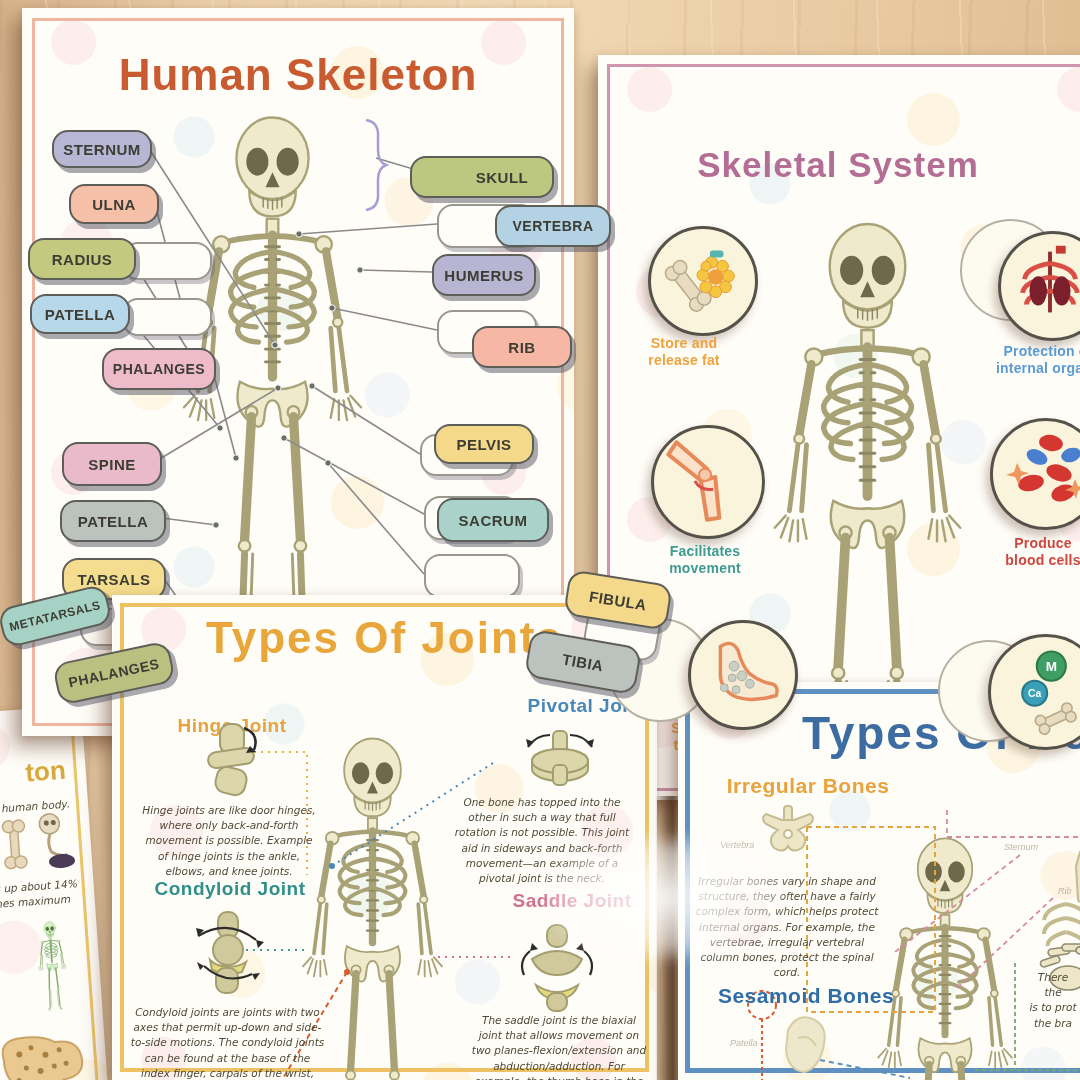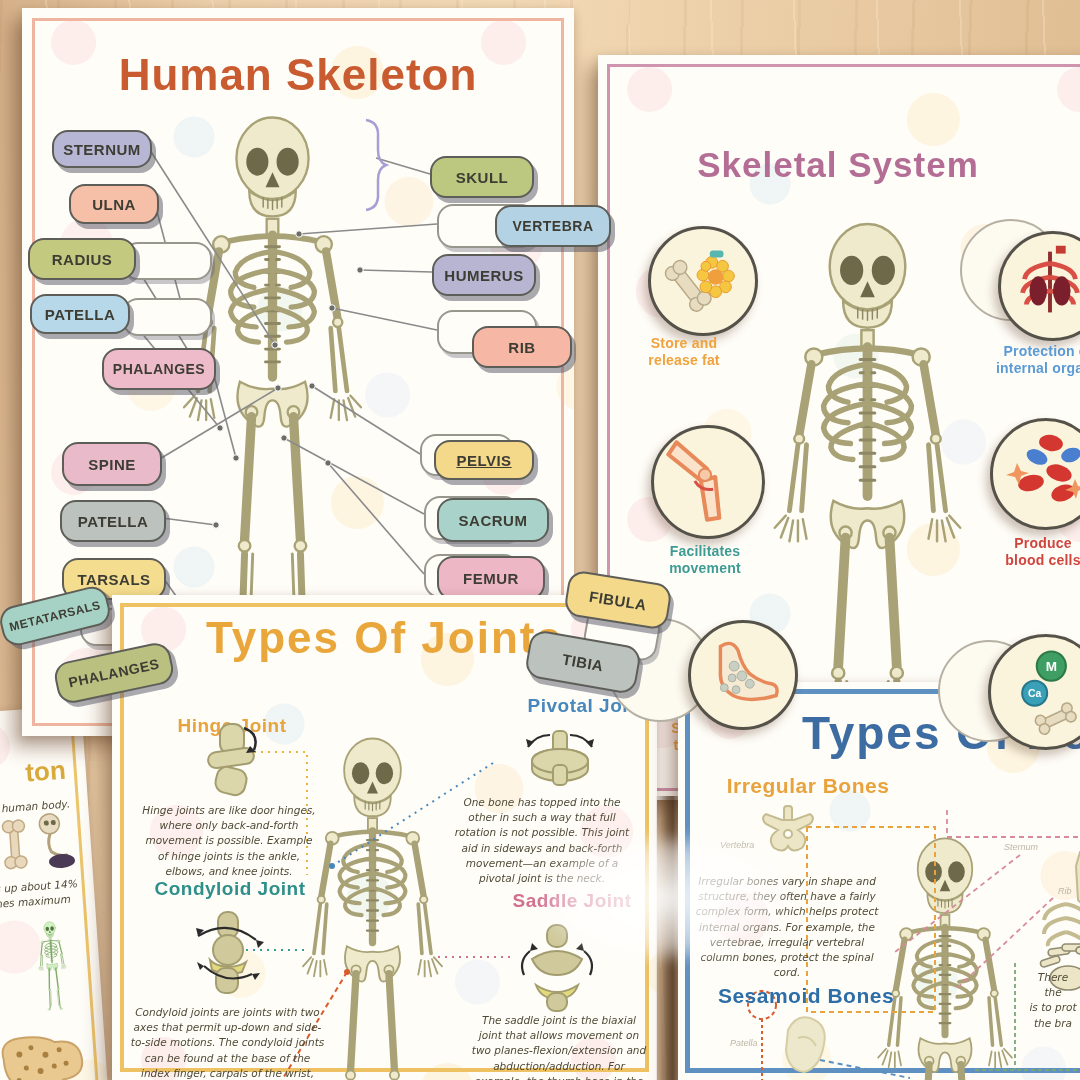--- a/index.html
+++ b/index.html
@@ -276,27 +276,26 @@
 
     <div class="pill" style="left:30px;top:122px;width:96px;height:34px;background:#b7b6d4;">STERNUM</div>
     <div class="pill" style="left:47px;top:176px;width:86px;height:36px;background:#f6bfa8;">ULNA</div>
     <div class="pill" style="left:6px;top:230px;width:104px;height:38px;background:#c3ca80;">RADIUS</div>
     <div class="pill" style="left:8px;top:286px;width:96px;height:36px;background:#b7d8e8;">PATELLA</div>
     <div class="pill" style="left:80px;top:340px;width:110px;height:38px;background:#eebbcb;font-size:14px;">PHALANGES</div>
     <div class="pill" style="left:40px;top:434px;width:96px;height:40px;background:#e9bac9;">SPINE</div>
     <div class="pill" style="left:38px;top:492px;width:102px;height:38px;background:#bcc3bf;">PATELLA</div>
     <div class="pill" style="left:40px;top:550px;width:100px;height:38px;background:#f4dd8e;">TARSALS</div>
 
-    <div class="pill" style="left:408px;top:148px;width:100px;height:38px;background:#bcc77f;">SKULL</div>
+    <div class="pill" style="left:388px;top:148px;width:100px;height:38px;background:#bcc77f;padding-left:40px;">SKULL</div>
     <div class="pill" style="left:473px;top:197px;width:112px;height:38px;background:#b3d3e4;font-size:14px;">VERTEBRA</div>
     <div class="pill" style="left:410px;top:246px;width:100px;height:38px;background:#b7b5d2;">HUMERUS</div>
     <div class="pill" style="left:450px;top:318px;width:96px;height:38px;background:#f6b8a4;">RIB</div>
-    <div class="pill" style="left:412px;top:432px;width:96px;height:36px;background:#f4d98b;text-decoration:underline;">PELVIS</div>
+    <div class="pill" style="left:412px;top:416px;width:96px;height:36px;background:#f4d98b;">PELVIS</div>
     <div class="pill" style="left:415px;top:490px;width:108px;height:40px;background:#a9d2cb;">SACRUM</div>
-    <div class="pill" style="left:415px;top:548px;width:104px;height:40px;background:#eeb7c6;">FEMUR</div>
   </div>
 
   <div class="poster dots" style="left:112px;top:595px;width:545px;height:485px;z-index:6;">
     <div class="frame" style="inset:8px;border:4px solid #eec263;"></div>
     <div class="abs title" style="left:0;right:0;top:18px;text-align:center;font-size:44px;color:#e9a63b;letter-spacing:2px;">Types Of Joints</div>
 
     <svg class="abs" style="left:169px;top:135px" width="183" height="458" viewBox="0 0 200 500">
         <use href="#sk"></use>
       </svg>
 

